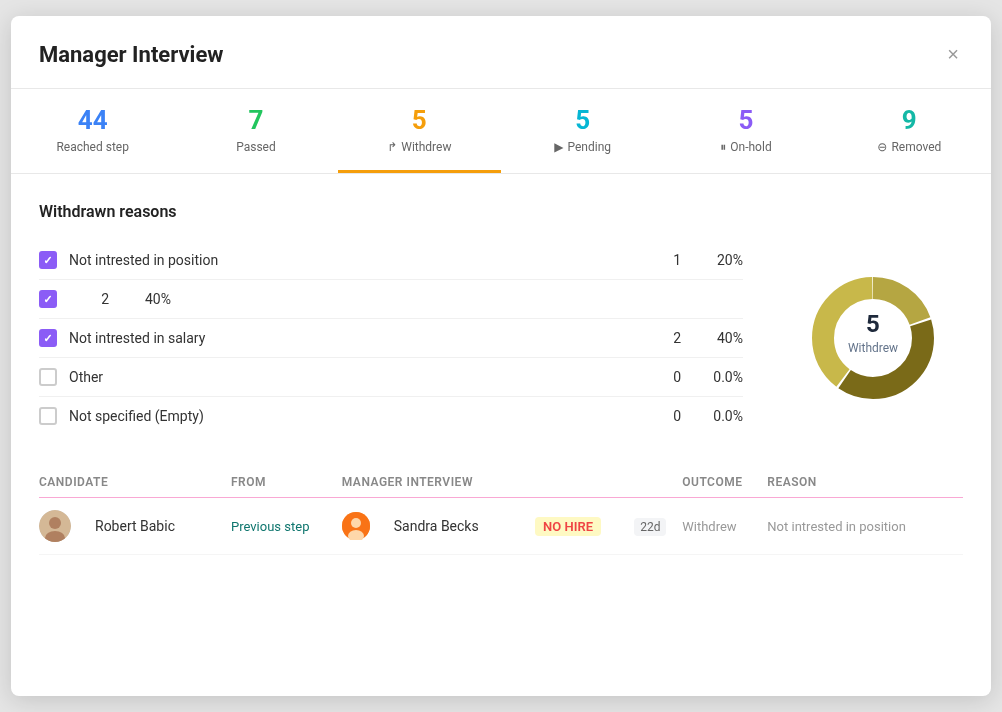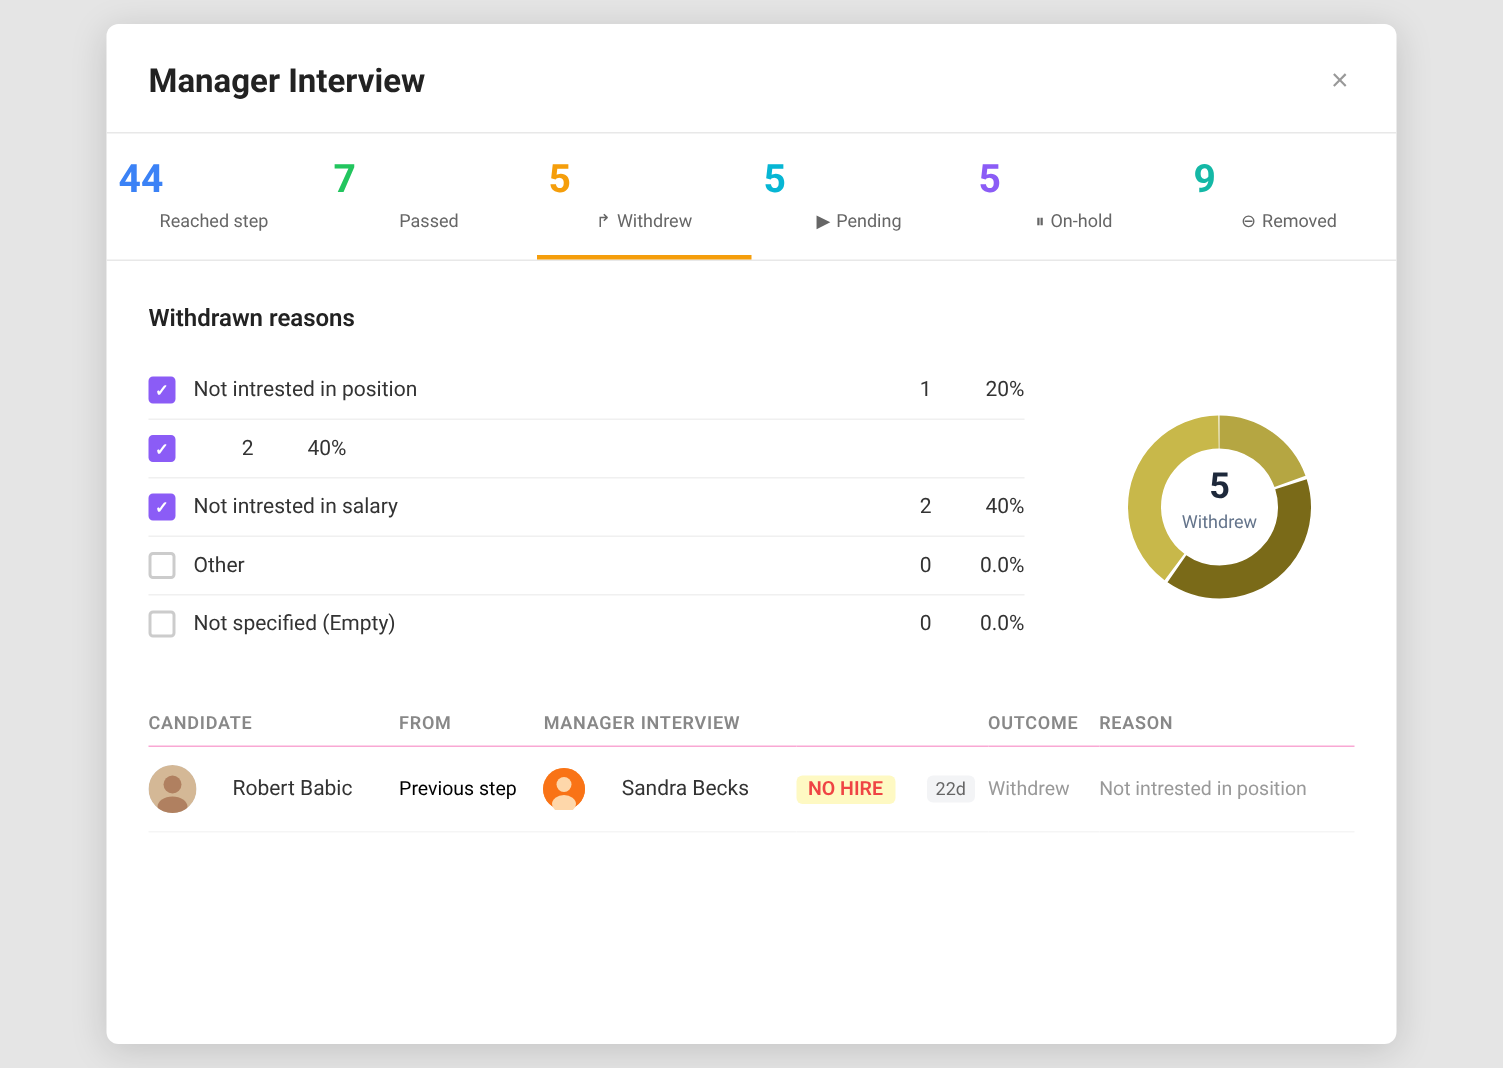--- a/index.html
+++ b/index.html
@@ -7,21 +7,21 @@
       background: #e5e5e5;
       font-family: -apple-system, BlinkMacSystemFont, 'Segoe UI', Roboto, sans-serif;
       display: flex;
       justify-content: center;
       align-items: center;
       min-height: 100vh;
     }
     .modal {
       background: #fff;
       border-radius: 8px;
-      width: 860px;
+      width: 980px;
       min-height: 680px;
       box-shadow: 0 4px 24px rgba(0,0,0,0.15);
       position: relative;
       overflow: hidden;
     }
     .modal-header {
       padding: 24px 28px 20px;
       border-bottom: 1px solid #e8e8e8;
       display: flex;
       justify-content: space-between;
@@ -40,20 +40,21 @@
       cursor: pointer;
       padding: 4px;
       line-height: 1;
     }
     .tabs-bar {
       display: flex;
       border-bottom: 1px solid #e8e8e8;
     }
     .tab {
       flex: 1;
+      text-align: center;
       padding: 16px 8px;
       cursor: pointer;
       border-bottom: 3px solid transparent;
       transition: border-color 0.2s;
     }
     .tab.active {
       border-bottom: 3px solid #f59e0b;
     }
     .tab-number {
       font-size: 26px;
@@ -355,21 +356,21 @@
                 <div class="avatar">
                   <svg width="32" height="32" viewBox="0 0 32 32">
                     <circle cx="16" cy="16" r="16" fill="#d4b896"></circle>
                     <circle cx="16" cy="13" r="6" fill="#b08060"></circle>
                     <ellipse cx="16" cy="28" rx="10" ry="7" fill="#b08060"></ellipse>
                   </svg>
                 </div>
                 <span>Robert Babic</span>
               </div>
             </td>
-            <td style="color:#000000; font-size:13px;">Previous step</td>
+            <td style="color:#0f766e; font-size:13px;">Previous step</td>
             <td>
               <div class="interviewer-cell">
                 <div class="interviewer-avatar">
                   <svg width="28" height="28" viewBox="0 0 28 28">
                     <circle cx="14" cy="14" r="14" fill="#f97316"></circle>
                     <circle cx="14" cy="11" r="5" fill="#fed7aa"></circle>
                     <ellipse cx="14" cy="24" rx="8" ry="6" fill="#fed7aa"></ellipse>
                   </svg>
                 </div>
                 <span>Sandra Becks</span>

